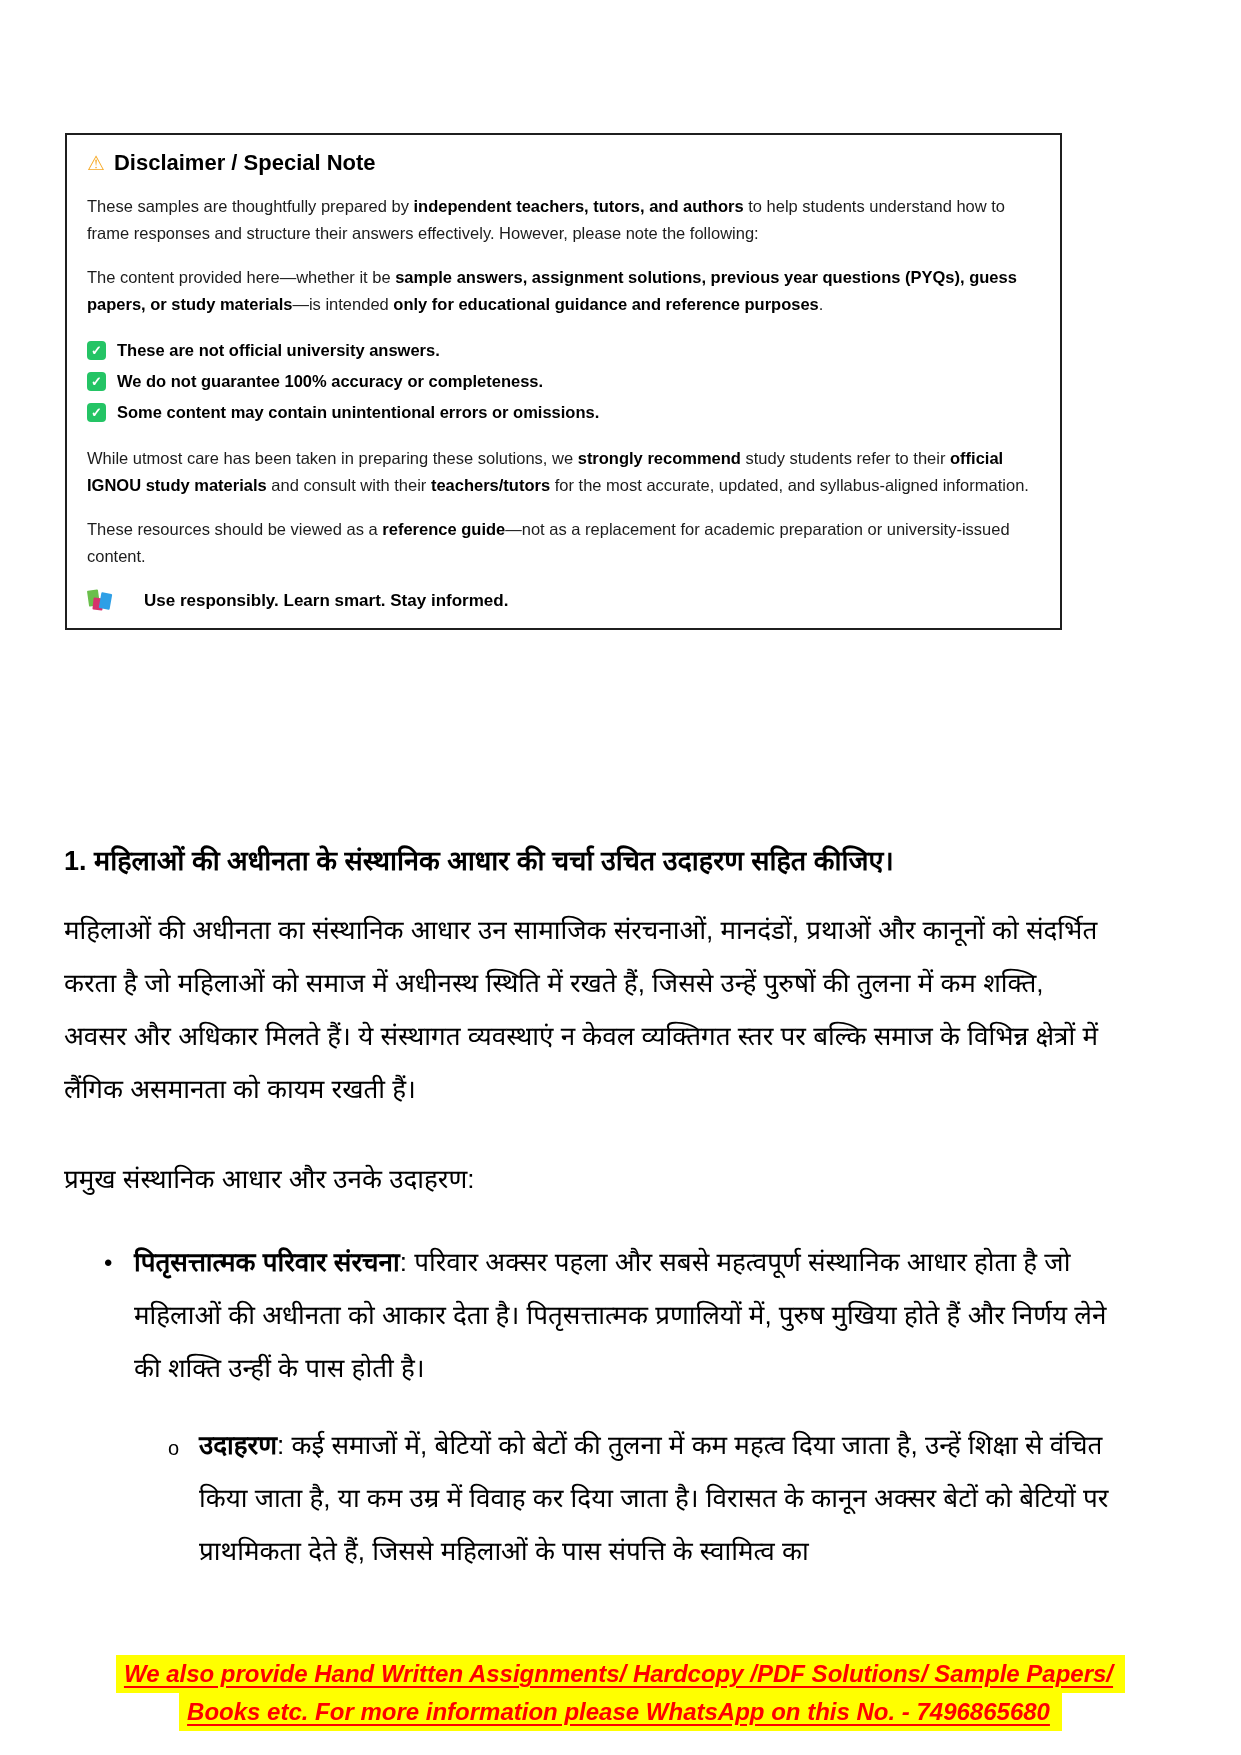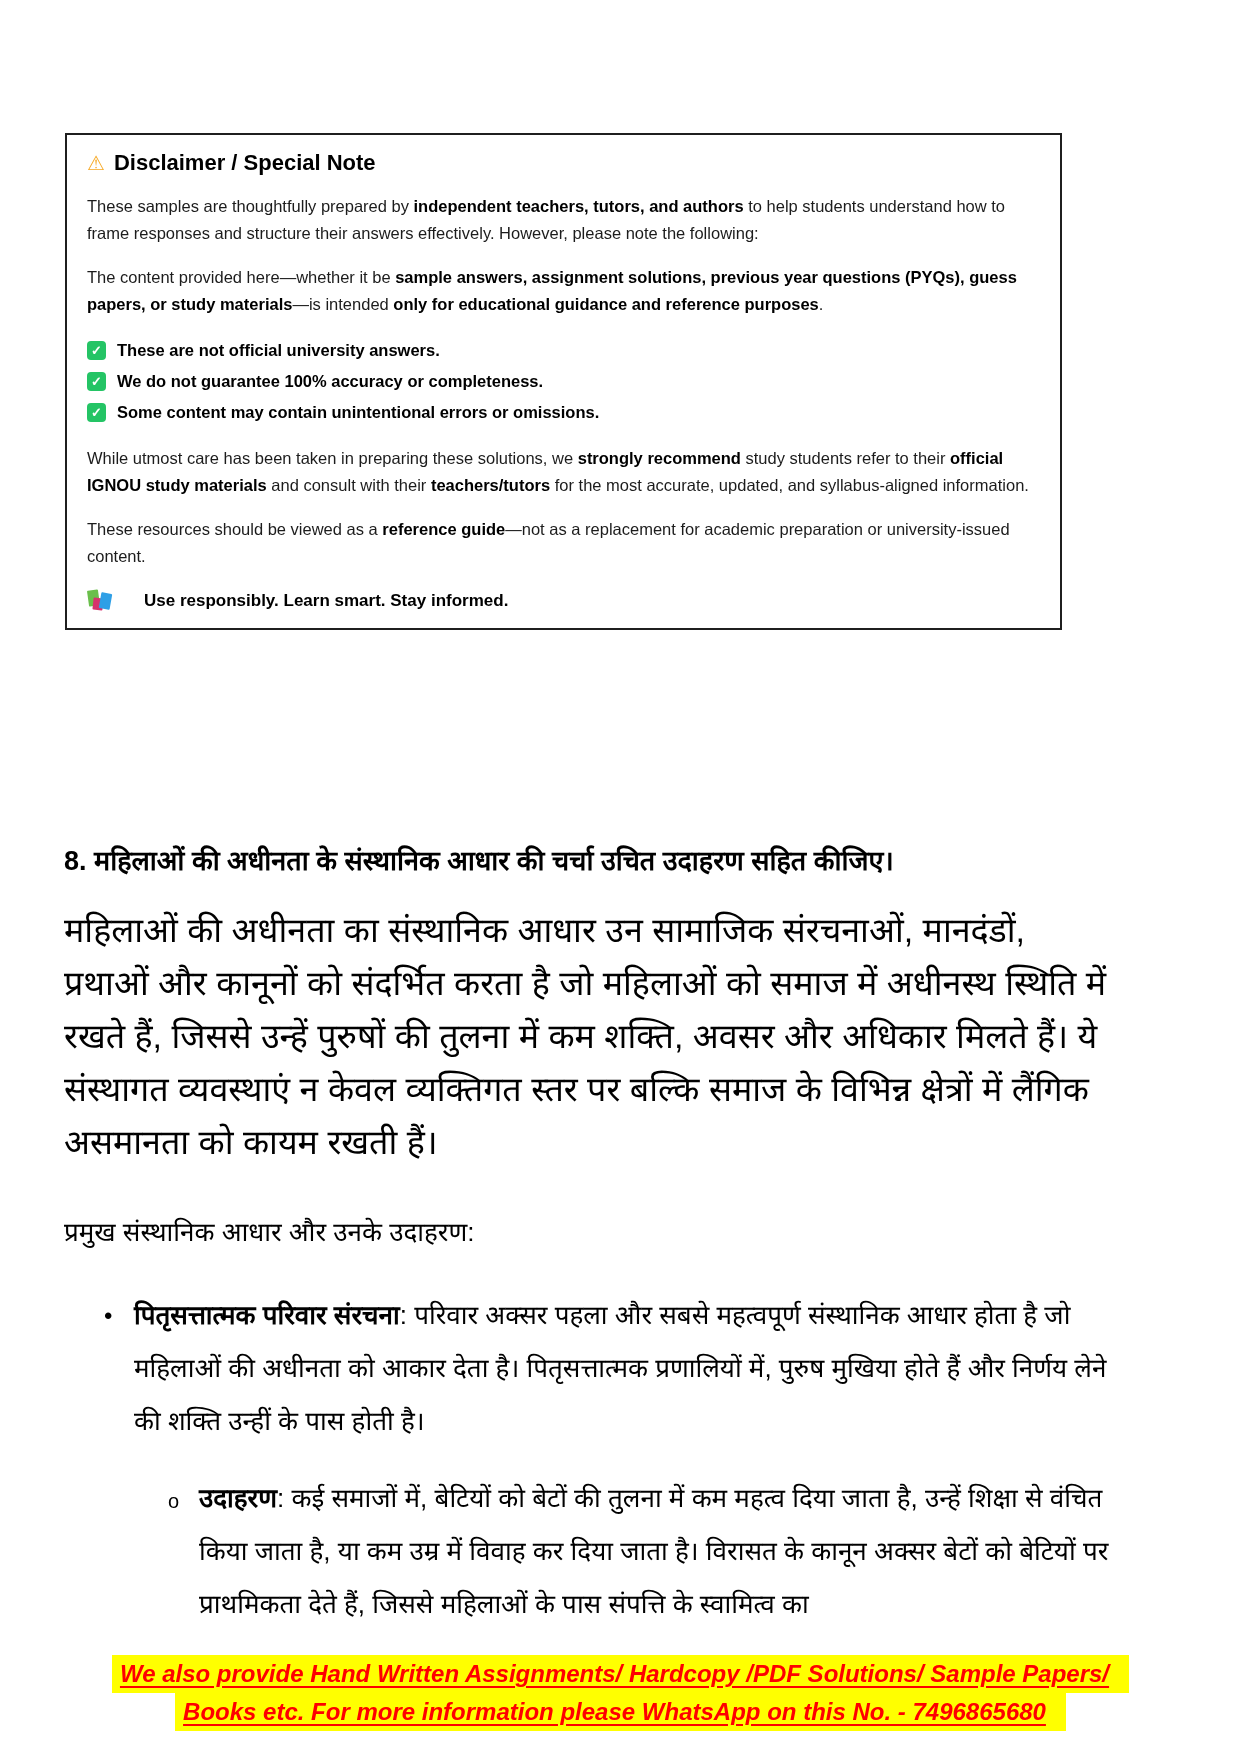--- a/index.html
+++ b/index.html
@@ -34,37 +34,37 @@
   .use-text { font-weight:bold; font-size:17px; color:#000;margin-left:20px; }
   .books-icon { position:relative; width:26px; height:23px; flex:0 0 26px; }
   .books-icon i { position:absolute; display:block; border-radius:1px; }
   .books-icon .b1 { width:11px; height:16px; left:1px; top:1px; background:var(--book-green, #6abf4b); transform:rotate(-8deg); }
   .books-icon .b2 { width:10px; height:12px; left:6px; top:9px; background:var(--book-pink, #d6336c); transform:rotate(6deg); }
   .books-icon .b3 { width:11px; height:16px; left:13px; top:4px; background:var(--book-blue, #2e9fe6); transform:rotate(10deg); }
 
   
   .hindi { position:absolute; left:64px; top:838px; width:1046px; color:#000; }
   .q-heading { font-size:27px; font-weight:bold; line-height:46px; }
-  .h-body { font-size:34px; line-height:53px; margin-top:20px; }
+  .h-body { font-size:26px; line-height:53px; margin-top:20px; }
   .h-lead { font-size:26px; line-height:46px; margin-top:40px; }
   .bullet { position:relative; font-size:26px; line-height:53px; }
   .bullet.lvl1 { margin-top:34px; padding-left:70px; }
   .bullet.lvl2 { margin-top:24px; padding-left:135px; }
   .bullet .marker { position:absolute; left:40px; top:0; font-size:24px; }
   .bullet.lvl2 .marker { left:104px; font-size:20px; top:3px; }
   .btext b { font-weight:bold; }
 
   
   .promo { position:absolute; left:0; top:1655px; width:100%; text-align:center; }
   .promo-line {
     display:inline-block;
     background:var(--promo-bg, #ffff00);
     color:var(--promo-text, #fe0000);
     font-weight:bold; font-style:italic;
-    font-size:24px; line-height:33px; padding:2px 20px 3px 8px;
+    font-size:24px; line-height:33px; padding:2px 12px 3px 8px;
     text-decoration:underline; text-underline-offset:4px;
   }
 </style>
 </head>
 <body>
 
 <div class="page">
 
   <section class="disclaimer-box">
     <div class="disc-title-row">
@@ -97,21 +97,21 @@
       <span class="books-icon">
           <i class="b1"></i>
           <i class="b2"></i>
           <i class="b3"></i>
         </span>
       <span class="use-text">Use responsibly. Learn smart. Stay informed.</span>
     </div>
   </section>
 
   <section class="hindi">
-    <h1 class="q-heading">8. महिलाओं की अधीनता के संस्थानिक आधार की चर्चा उचित उदाहरण सहित कीजिए।</h1>
+    <h1 class="q-heading">1. महिलाओं की अधीनता के संस्थानिक आधार की चर्चा उचित उदाहरण सहित कीजिए।</h1>
     <p class="h-body">महिलाओं की अधीनता का संस्थानिक आधार उन सामाजिक संरचनाओं, मानदंडों, प्रथाओं और कानूनों को संदर्भित करता है जो महिलाओं को समाज में अधीनस्थ स्थिति में रखते हैं, जिससे उन्हें पुरुषों की तुलना में कम शक्ति, अवसर और अधिकार मिलते हैं। ये संस्थागत व्यवस्थाएं न केवल व्यक्तिगत स्तर पर बल्कि समाज के विभिन्न क्षेत्रों में लैंगिक असमानता को कायम रखती हैं।</p>
     <p class="h-lead">प्रमुख संस्थानिक आधार और उनके उदाहरण:</p>
 
     <div class="bullet lvl1">
       <span class="marker">•</span>
       <div class="btext"><b>पितृसत्तात्मक परिवार संरचना</b><span>: परिवार अक्सर पहला और सबसे महत्वपूर्ण संस्थानिक आधार होता है जो महिलाओं की अधीनता को आकार देता है। पितृसत्तात्मक प्रणालियों में, पुरुष मुखिया होते हैं और निर्णय लेने की शक्ति उन्हीं के पास होती है।</span></div>
     </div>
 
     <div class="bullet lvl2">
       <span class="marker">o</span>

